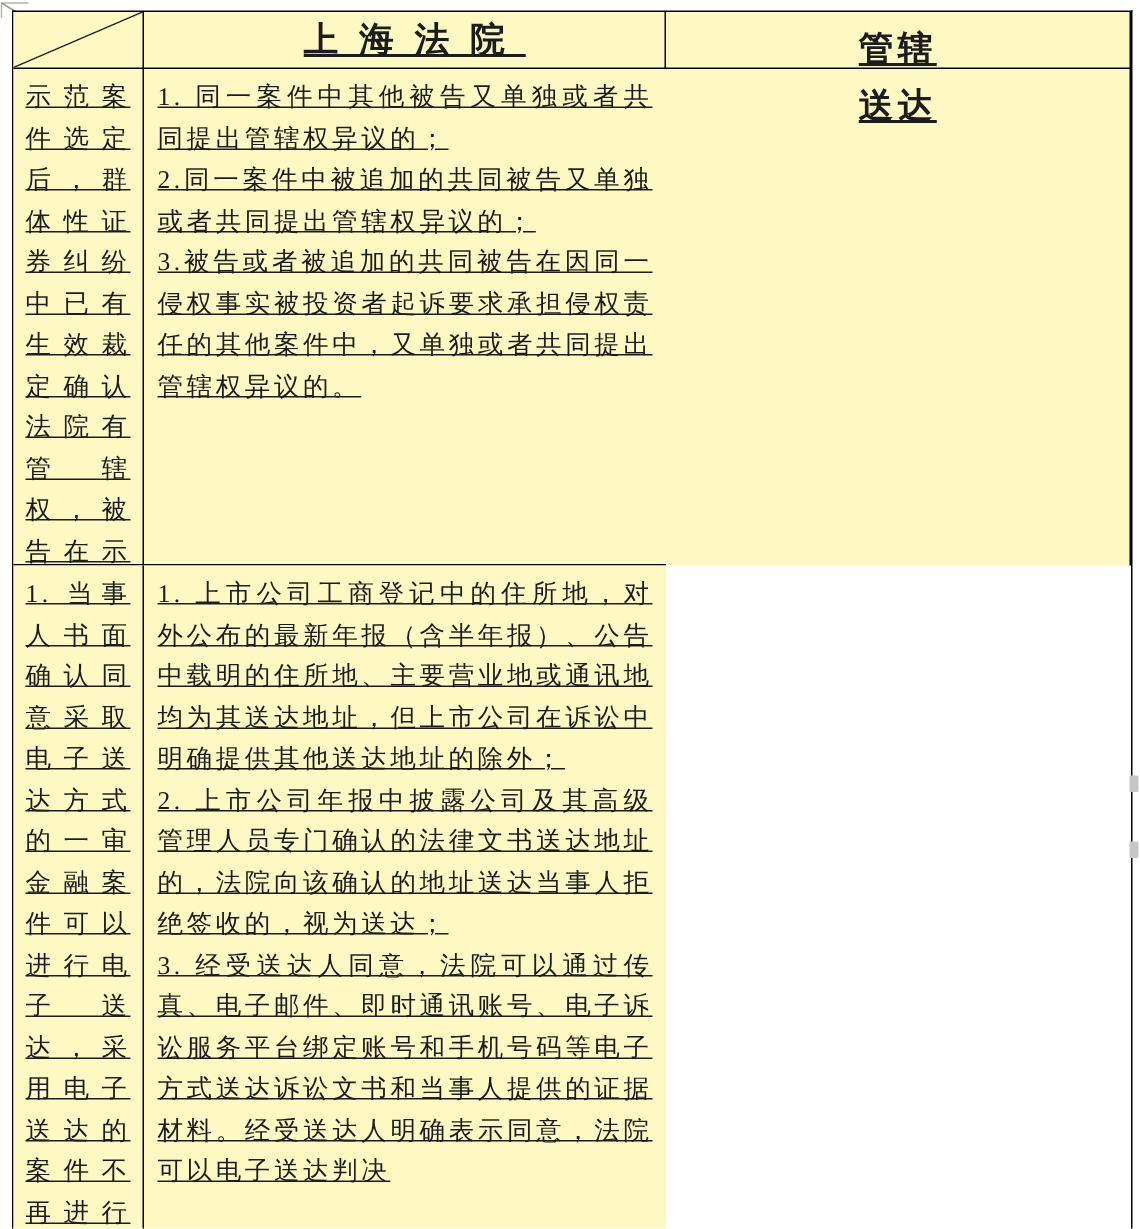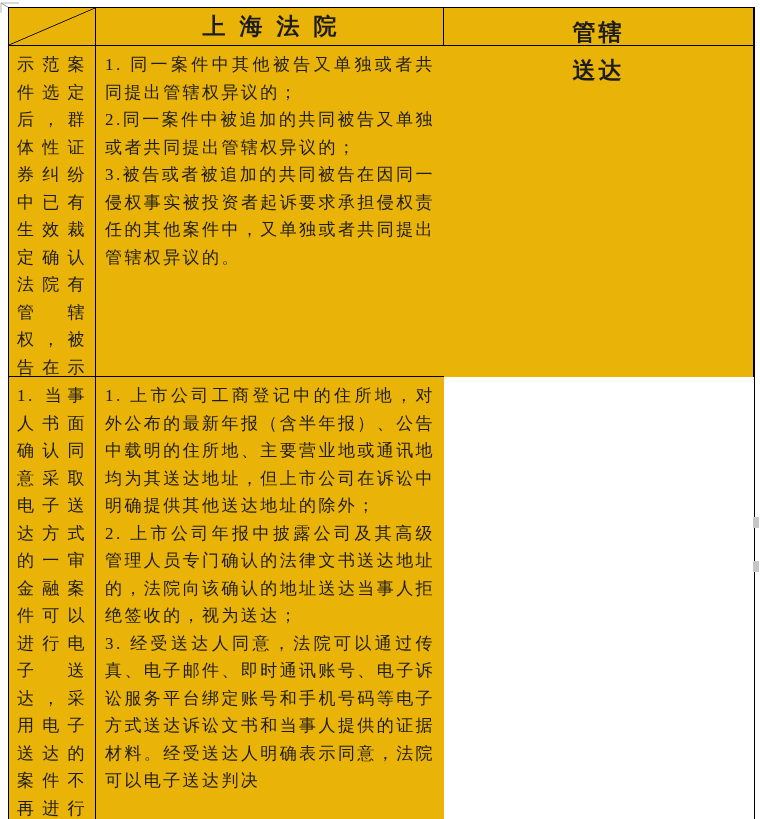--- a/index.html
+++ b/index.html
@@ -22,21 +22,21 @@
     position: absolute; left: 8px; top: 7px;
     width: 745px; height: 812px;
     border-top: 1.5px solid #000;
     border-left: 1.5px solid #000;
     border-right: 1.5px solid #000;
     box-sizing: content-box;
     display: grid;
     grid-template-columns: 87px 348px 310px;
     grid-template-rows: 38px 331px 443px;
   }
-  .cell { box-sizing: border-box; overflow: hidden; background: #eab308; }
+  .cell { box-sizing: border-box; overflow: hidden; background: #fef9c3; text-decoration: underline; }
   .bR { border-right: 1.5px solid #000; }
   .bB { border-bottom: 1.5px solid #000; }
 
   .corner {
     background-image: linear-gradient(to bottom right,
       transparent calc(50% - 0.8px), #000 50%, transparent calc(50% + 0.8px));
   }
 
   .colhead {
     display: flex; align-items: center; justify-content: center;

